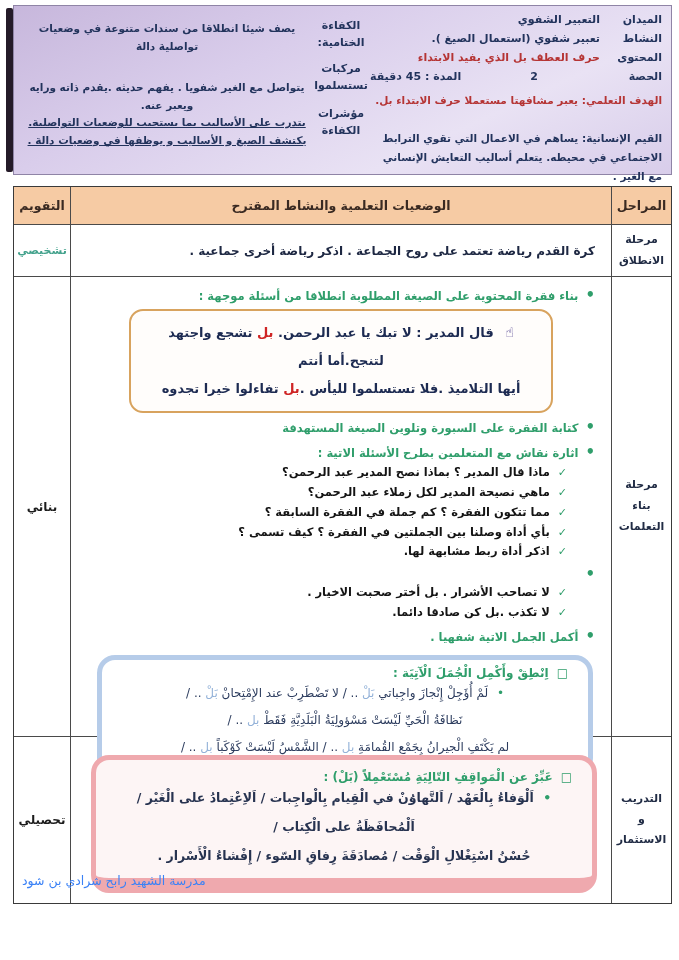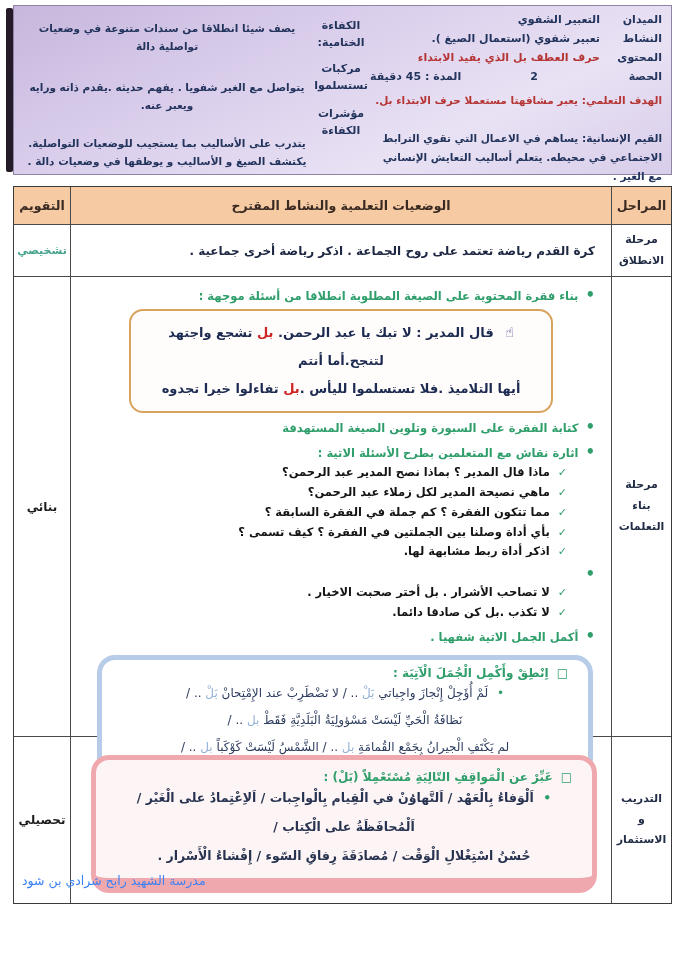--- a/index.html
+++ b/index.html
@@ -19,21 +19,21 @@
   .val-2{margin-right:62px;}
   .red-text{color:#b53434;}
   .ip-goal{font-size:10.5px;font-weight:bold;color:#b53434;margin-top:3px;line-height:1.6;}
   .ip-values{font-size:10.5px;font-weight:bold;color:#22335c;margin-top:20px;line-height:1.8;}
   .ip-left{flex:1;display:flex;}
   .comp-labels{width:58px;flex:none;text-align:center;}
   .comp-label{font-size:11px;font-weight:bold;color:#22335c;line-height:1.55;white-space:pre-line;}
   .cl-1{margin-top:4px;} .cl-2{margin-top:9px;} .cl-3{margin-top:11px;}
   .comp-texts{flex:1;padding-left:2px;}
   .comp-text{font-size:10.5px;font-weight:bold;color:#22335c;line-height:1.7;text-align:center;white-space:pre-line;}
-  .ct-1{margin-top:7px;} .ct-2{margin-top:23px;} .ct-3{margin-top:21px;}
+  .ct-1{margin-top:7px;} .ct-2{margin-top:23px;} .ct-3{text-decoration:underline;}
 
   
   .main-table{position:absolute;top:186px;left:13px;width:659px;height:718px;box-sizing:border-box;
     border:1.5px solid #3a3a3a;display:grid;grid-template-columns:60px 1fr 56px;grid-template-rows:38px 52px 460px 1fr;}
   .tc{border-inline-end:1px solid #4a4a4a;border-bottom:1px solid #4a4a4a;box-sizing:border-box;min-width:0;}
   .no-ie{border-inline-end:none;} .no-b{border-bottom:none;}
   .th{background:#f6cba4;display:flex;align-items:center;justify-content:center;
     font-size:12.5px;font-weight:bold;color:#3a2a22;}
   .stage-cell{display:flex;align-items:center;justify-content:center;text-align:center;
     font-size:11px;font-weight:bold;color:#212c45;line-height:1.9;white-space:pre-line;}

